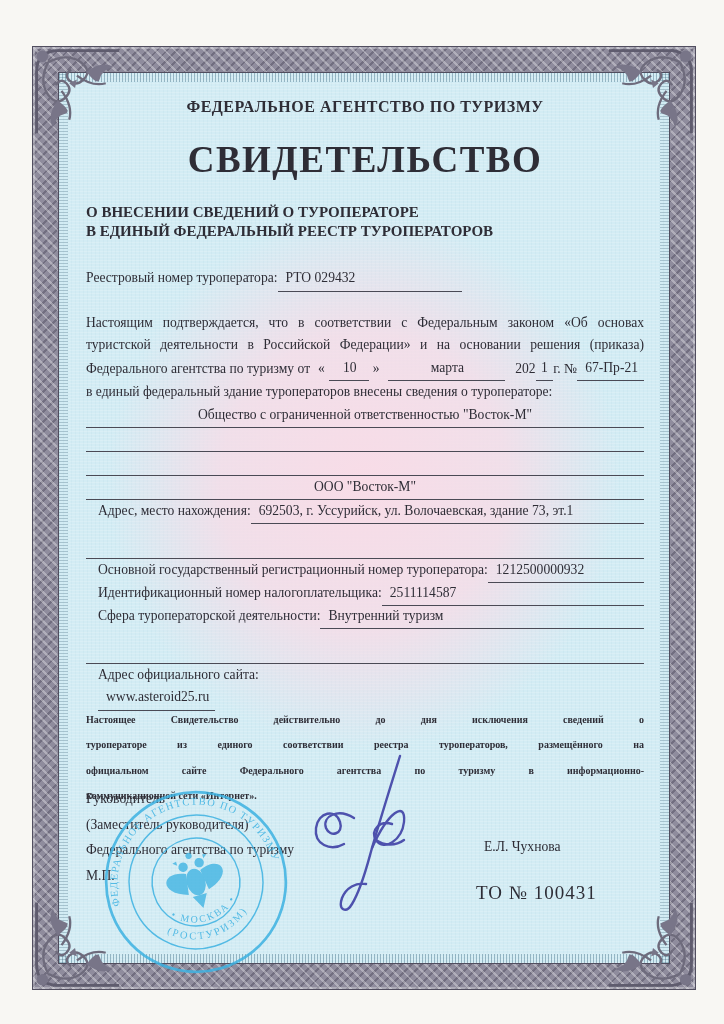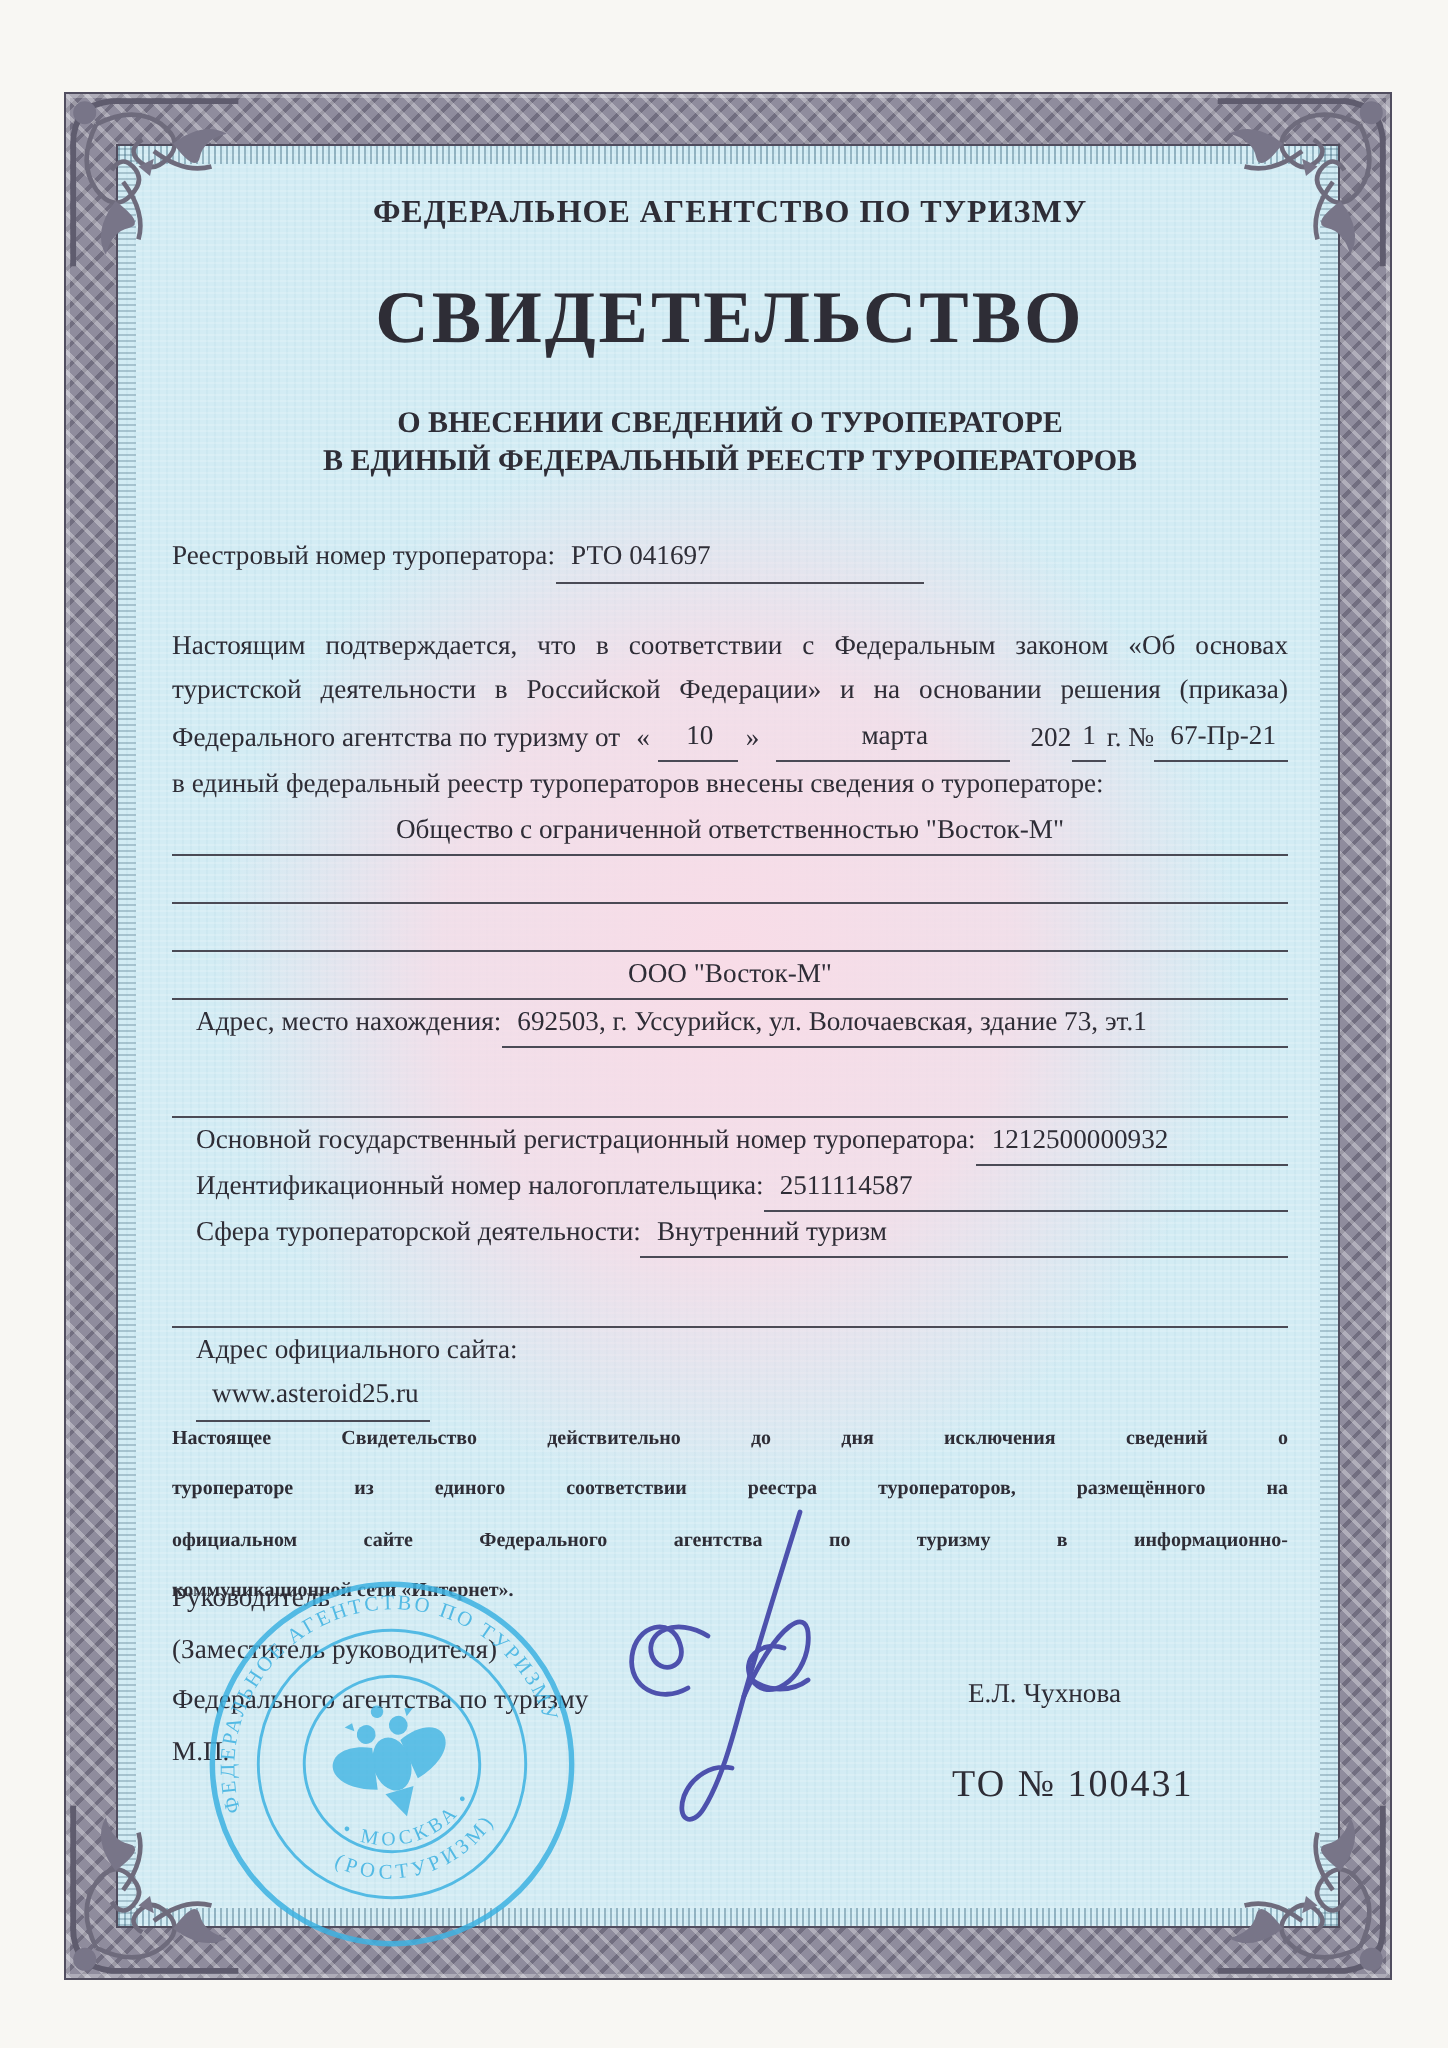--- a/index.html
+++ b/index.html
@@ -28,21 +28,21 @@
   .corner{position:absolute;width:96px;height:96px;z-index:5;}
   .corner svg{width:100%;height:100%;}
   .corner.tl{left:-6px;top:-6px;}
   .corner.tr{right:-6px;top:-6px;transform:scaleX(-1);}
   .corner.bl{left:-6px;bottom:-6px;transform:scaleY(-1);}
   .corner.br{right:-6px;bottom:-6px;transform:scale(-1,-1);}
 
   .content{position:absolute;left:86px;right:80px;top:96px;z-index:6;font-size:13.6px;line-height:22.5px;}
   .agency{text-align:center;font-weight:bold;font-size:16px;letter-spacing:.5px;}
   .title{text-align:center;font-weight:bold;font-size:37px;letter-spacing:1.5px;margin-top:30px;}
-  .subtitle{text-align:center;font-weight:bold;font-size:15px;line-height:19px;margin-top:32px;}
+  .subtitle{text-align:left;font-weight:bold;font-size:15px;line-height:19px;margin-top:32px;}
   .regline{display:flex;justify-content:flex-start;margin-top:26px;}
   .regline .lbl{white-space:nowrap;}
   .regline .fill{width:170px;}
   .fill{border-bottom:1px solid #4a4a55;padding:0 6px 1px 8px;white-space:nowrap;}
   .jline{text-align:justify;text-align-last:justify;margin:0;}
   .para{margin-top:20px;}
   .orderline{display:flex;align-items:center;white-space:nowrap;}
   .orderline .fill{text-align:center;}
   .f-day{width:34px;}
   .f-month{width:136px;}
@@ -157,38 +157,38 @@
   <div class="content">
     <div class="agency">ФЕДЕРАЛЬНОЕ АГЕНТСТВО ПО ТУРИЗМУ</div>
     <div class="title">СВИДЕТЕЛЬСТВО</div>
     <div class="subtitle">
       <div>О ВНЕСЕНИИ СВЕДЕНИЙ О ТУРОПЕРАТОРЕ</div>
       <div>В ЕДИНЫЙ ФЕДЕРАЛЬНЫЙ РЕЕСТР ТУРОПЕРАТОРОВ</div>
     </div>
 
     <div class="regline">
       <span class="lbl">Реестровый номер туроператора:</span>
-      <span class="fill">РТО 041697</span>
+      <span class="fill">РТО 029432</span>
     </div>
 
     <div class="para">
       <p class="jline">Настоящим подтверждается, что в соответствии с Федеральным  законом «Об основах</p>
       <p class="jline">туристской деятельности в Российской Федерации» и на основании решения (приказа)</p>
       <div class="orderline">
         <span>Федерального агентства по туризму от</span>
         <span style="padding:0 4px 0 8px">«</span>
         <span class="fill f-day">10</span>
         <span style="padding:0 8px 0 4px">»</span>
         <span class="fill f-month">марта</span>
         <span style="padding-left:10px">202</span>
         <span class="fill f-yd">1</span>
         <span>г. №</span>
         <span class="fill f-num">67-Пр-21</span>
       </div>
-      <p class="jline" style="text-align-last:left">в единый федеральный реестр туроператоров внесены сведения о туроператоре:</p>
+      <p class="jline" style="text-align-last:left">в единый федеральный здание туроператоров внесены сведения о туроператоре:</p>
     </div>
 
     <div class="uline">Общество с ограниченной ответственностью "Восток-М"</div>
     <div class="uline"></div>
     <div class="uline"></div>
     <div class="uline">ООО "Восток-М"</div>
     <div class="row">
       <span class="lbl">Адрес, место нахождения:</span>
       <span class="fill">692503, г. Уссурийск, ул. Волочаевская, здание 73, эт.1</span>
     </div>

